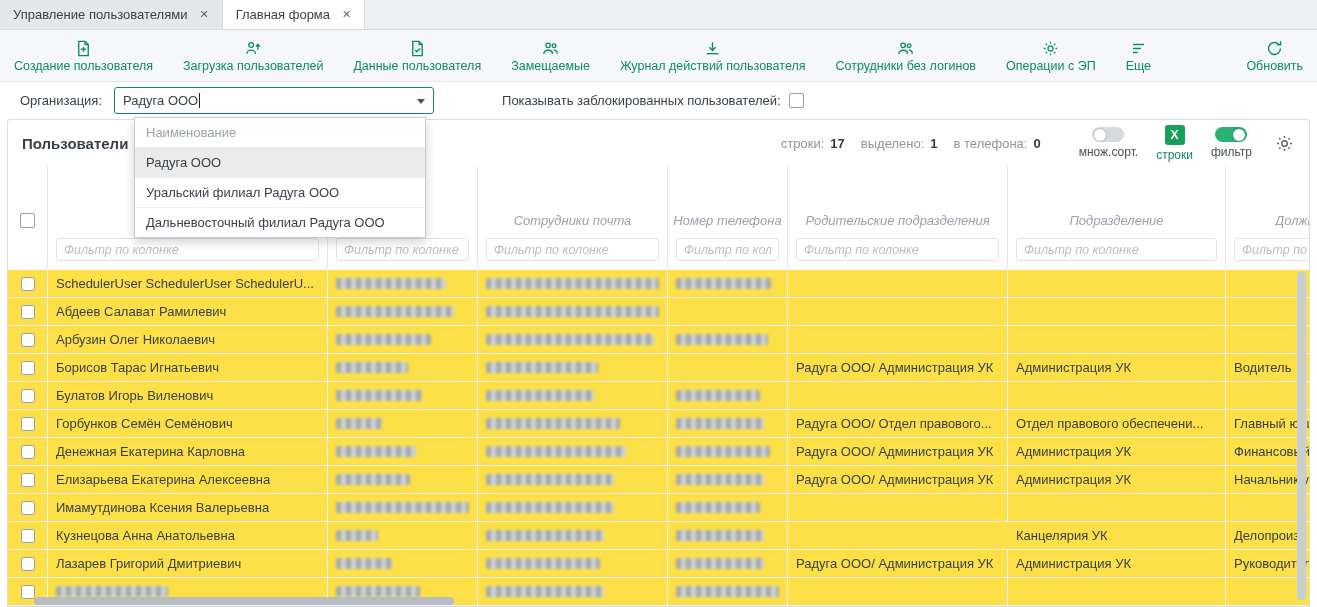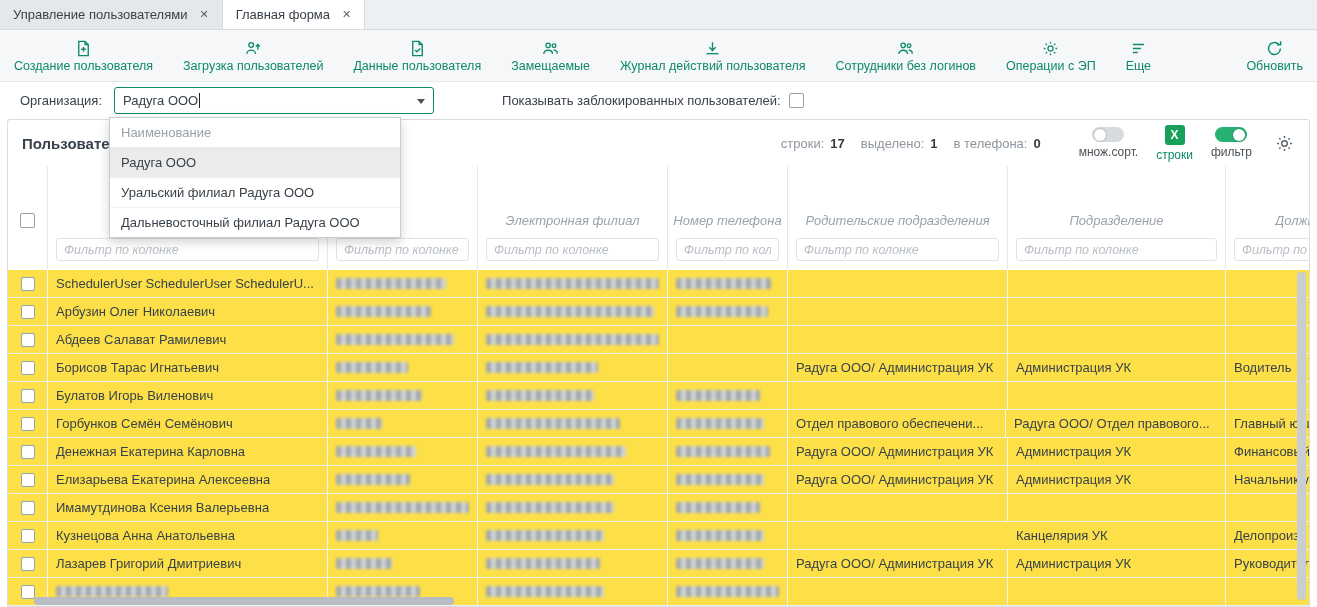--- a/index.html
+++ b/index.html
@@ -69,21 +69,21 @@
 .blur{display:inline-block;height:11px;border-radius:2px;flex:none;max-width:100%;
 background:repeating-linear-gradient(90deg,#a4a9ad 0 5px,#ced2d5 5px 10px);filter:blur(1.6px)}
 
 
 .vscroll{position:absolute;top:152px;bottom:6px;right:3px;width:9px}
 .vthumb{width:100%;height:100%;background:#c9ced3;border-radius:4px}
 .hscroll{position:absolute;left:8px;right:8px;bottom:2px;height:8px;z-index:60}
 .hthumb{position:absolute;left:26px;width:420px;height:8px;background:#b7bdc3;border-radius:4px}
 
 
-.dropdown{position:absolute;left:109px;top:117px;width:292px;background:#fff;border:1px solid #c8cdd2;box-shadow:0 4px 10px rgba(0,0,0,.18);z-index:100}
+.dropdown{position:absolute;left:134px;top:117px;width:292px;background:#fff;border:1px solid #c8cdd2;box-shadow:0 4px 10px rgba(0,0,0,.18);z-index:100}
 .dd-header{padding:7px 11px;color:#9aa2aa;font-size:13px;border-bottom:1px solid #e8eaec}
 .dd-opt{padding:7px 11px;font-size:13px;color:#39424b;border-bottom:1px solid #eef0f2;cursor:pointer}
 .dd-opt:last-child{border-bottom:none}
 .dd-opt.selected{background:#ebebeb}
 </style>
 </head>
 <body>
 
 <div class="tabbar">
   <div class="tab">
@@ -239,21 +239,21 @@
         <div class="gh-cell check">
           <span class="checkbox"></span>
         </div>
         <div class="gh-cell" style="width: 280px;">
           <span class="gh-label"></span>
         </div>
         <div class="gh-cell" style="width: 150px;">
           <span class="gh-label"></span>
         </div>
         <div class="gh-cell" style="width: 190px;">
-          <span class="gh-label">Электронная филиал</span>
+          <span class="gh-label">Сотрудники почта</span>
         </div>
         <div class="gh-cell" style="width: 120px;">
           <span class="gh-label">Номер телефона</span>
         </div>
         <div class="gh-cell" style="width: 220px; text-align: center;">
           <span class="gh-label">Родительские подразделения</span>
         </div>
         <div class="gh-cell" style="width: 218px;">
           <span class="gh-label">Подразделение</span>
         </div>
@@ -294,40 +294,20 @@
             <span class="cell-text">SchedulerUser SchedulerUser SchedulerU...</span>
           </div>
           <div class="gcell" style="width: 150px;">
             <span class="blur" style="width: 110px;"></span>
           </div>
           <div class="gcell" style="width: 190px;">
             <span class="blur" style="width: 175px;"></span>
           </div>
           <div class="gcell" style="width: 120px;">
             <span class="blur" style="width: 95px;"></span>
-          </div>
-          <div class="gcell" style="width: 220px;"></div>
-          <div class="gcell" style="width: 218px;"></div>
-          <div class="gcell" style="width: 170px;"></div>
-        </div>
-        <div class="grow">
-          <div class="gcell check">
-            <span class="checkbox"></span>
-          </div>
-          <div class="gcell" style="width: 280px;">
-            <span class="cell-text">Арбузин Олег Николаевич</span>
-          </div>
-          <div class="gcell" style="width: 150px;">
-            <span class="blur" style="width: 95px;"></span>
-          </div>
-          <div class="gcell" style="width: 190px;">
-            <span class="blur" style="width: 168px;"></span>
-          </div>
-          <div class="gcell" style="width: 120px;">
-            <span class="blur" style="width: 92px;"></span>
           </div>
           <div class="gcell" style="width: 220px;"></div>
           <div class="gcell" style="width: 218px;"></div>
           <div class="gcell" style="width: 170px;"></div>
         </div>
         <div class="grow">
           <div class="gcell check">
             <span class="checkbox"></span>
           </div>
           <div class="gcell" style="width: 280px;">
@@ -342,20 +322,40 @@
           <div class="gcell" style="width: 120px;"></div>
           <div class="gcell" style="width: 220px;"></div>
           <div class="gcell" style="width: 218px;"></div>
           <div class="gcell" style="width: 170px;"></div>
         </div>
         <div class="grow">
           <div class="gcell check">
             <span class="checkbox"></span>
           </div>
           <div class="gcell" style="width: 280px;">
+            <span class="cell-text">Арбузин Олег Николаевич</span>
+          </div>
+          <div class="gcell" style="width: 150px;">
+            <span class="blur" style="width: 95px;"></span>
+          </div>
+          <div class="gcell" style="width: 190px;">
+            <span class="blur" style="width: 168px;"></span>
+          </div>
+          <div class="gcell" style="width: 120px;">
+            <span class="blur" style="width: 92px;"></span>
+          </div>
+          <div class="gcell" style="width: 220px;"></div>
+          <div class="gcell" style="width: 218px;"></div>
+          <div class="gcell" style="width: 170px;"></div>
+        </div>
+        <div class="grow">
+          <div class="gcell check">
+            <span class="checkbox"></span>
+          </div>
+          <div class="gcell" style="width: 280px;">
             <span class="cell-text">Борисов Тарас Игнатьевич</span>
           </div>
           <div class="gcell" style="width: 150px;">
             <span class="blur" style="width: 72px;"></span>
           </div>
           <div class="gcell" style="width: 190px;">
             <span class="blur" style="width: 112px;"></span>
           </div>
           <div class="gcell" style="width: 120px;"></div>
           <div class="gcell" style="width: 220px;">
@@ -397,25 +397,25 @@
           </div>
           <div class="gcell" style="width: 150px;">
             <span class="blur" style="width: 46px;"></span>
           </div>
           <div class="gcell" style="width: 190px;">
             <span class="blur" style="width: 134px;"></span>
           </div>
           <div class="gcell" style="width: 120px;">
             <span class="blur" style="width: 88px;"></span>
           </div>
+          <div class="gcell" style="width: 220px;">
+            <span class="cell-text">Радуга ООО/ Отдел правового...</span>
+          </div>
           <div class="gcell" style="width: 218px;">
             <span class="cell-text">Отдел правового обеспечени...</span>
-          </div>
-          <div class="gcell" style="width: 220px;">
-            <span class="cell-text">Радуга ООО/ Отдел правового...</span>
           </div>
           <div class="gcell" style="width: 170px;">
             <span class="cell-text">Главный юри</span>
           </div>
         </div>
         <div class="grow">
           <div class="gcell check">
             <span class="checkbox"></span>
           </div>
           <div class="gcell" style="width: 280px;">

